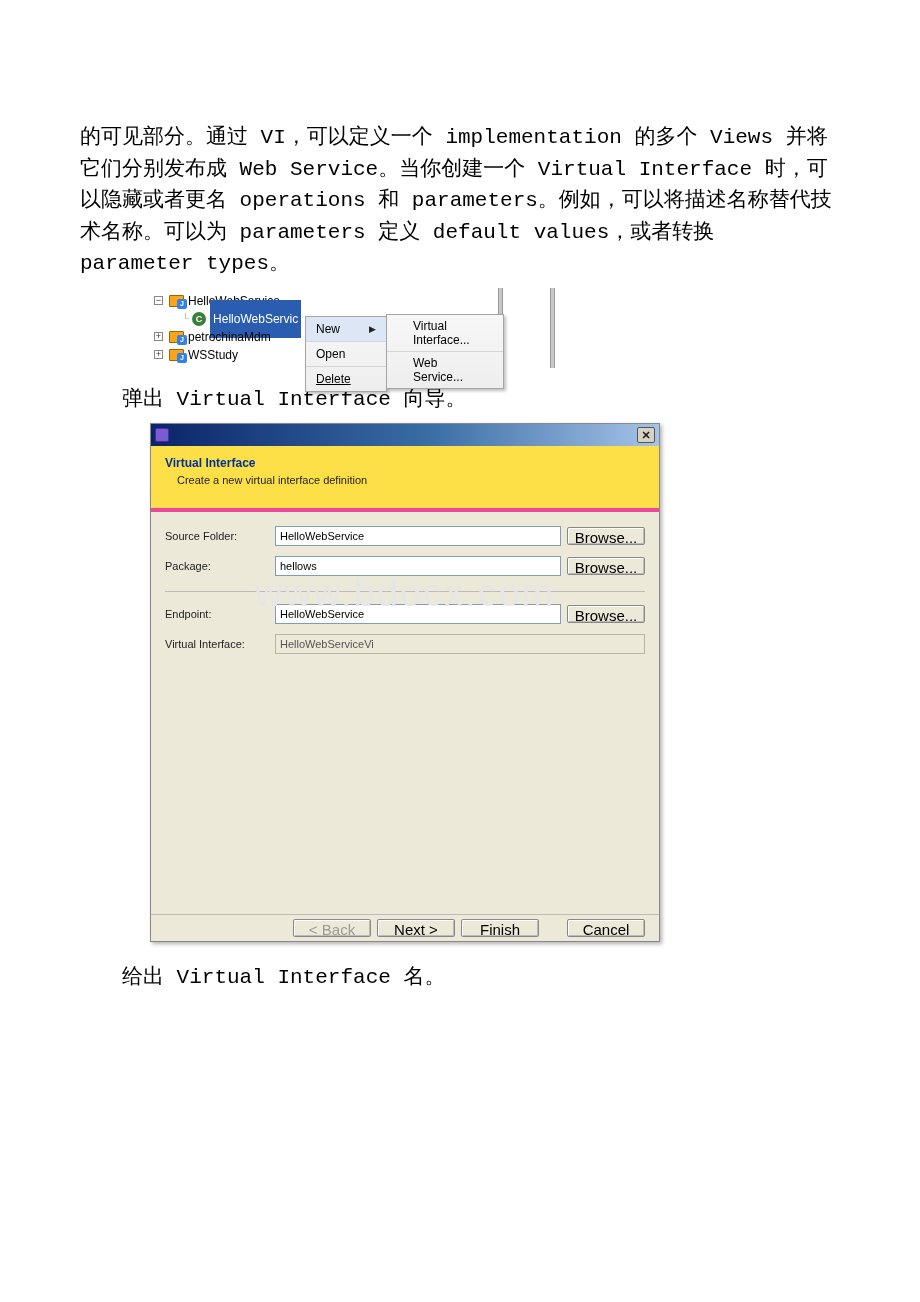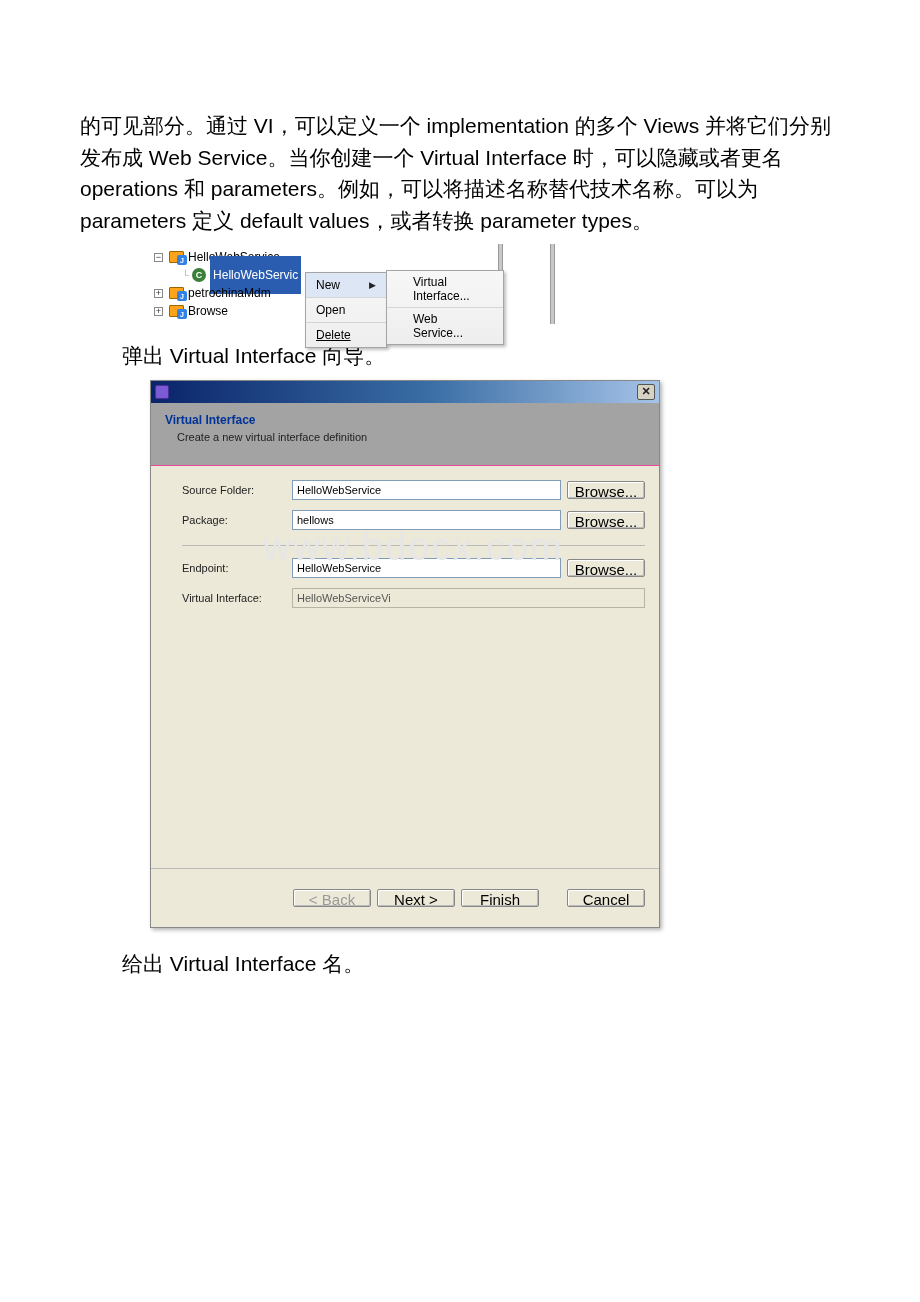--- a/index.html
+++ b/index.html
@@ -10,21 +10,22 @@
     font-family: "Microsoft YaHei", "SimSun", Tahoma, sans-serif;
     width: 920px;
   }
   .page {
     padding: 110px 80px 60px 80px;
   }
   .body-text {
     font-size: 21px;
     line-height: 1.5;
     color: #000;
-    margin: 0 0 8px 0;
+    margin: 12px 0 8px 0;
+    font-family: Liberation Mono, monospace;
   }
   .indented {
     text-indent: 2em;
   }
 
   
   .shot1 {
     margin: 6px 0 16px 70px;
     width: 410px;
     position: relative;
@@ -169,37 +170,37 @@
     border: 1px solid #555;
     border-radius: 2px;
     display: flex;
     align-items: center;
     justify-content: center;
     font-size: 11px;
     font-weight: bold;
     color: #222;
   }
   .wiz-head {
-    background: #a3a3a3;
+    background: #fde047;
     padding: 10px 14px 22px 14px;
-    border-bottom: 1px solid #ec4899;
+    border-bottom: 4px solid #ec4899;
   }
   .wiz-title {
     font-weight: bold;
     color: #003399;
     font-size: 12px;
     margin-bottom: 4px;
   }
   .wiz-sub {
     color: #222;
     font-size: 11px;
     margin-left: 12px;
   }
   .wiz-body {
-    padding: 14px 14px 10px 31px;
+    padding: 14px 14px 10px 14px;
   }
   .form-row {
     display: flex;
     align-items: center;
     margin-bottom: 10px;
     gap: 6px;
   }
   .form-label {
     width: 104px;
     color: #222;
@@ -244,21 +245,21 @@
     letter-spacing: 2px;
     margin-top: -14px;
     margin-bottom: -32px;
     font-family: Arial, sans-serif;
     pointer-events: none;
     user-select: none;
   }
   .wiz-footer {
     border-top: 1px solid #bbb;
     background: #ece9d8;
-    padding: 20px 14px;
+    padding: 4px 14px;
     display: flex;
     justify-content: flex-end;
     gap: 6px;
   }
   .wiz-footer .spacer { flex: 1; }
   .win-btn[disabled] {
     color: #9a9a9a;
   }
 </style>
 </head>
@@ -290,21 +291,21 @@
         <span class="folder-icon">
             <span class="j-badge">J</span>
           </span>
         <span class="tree-label">petrochinaMdm</span>
       </div>
       <div class="tree-row">
         <span class="tw">+</span>
         <span class="folder-icon">
             <span class="j-badge">J</span>
           </span>
-        <span class="tree-label">Browse</span>
+        <span class="tree-label">WSStudy</span>
       </div>
     </div>
 
     <div class="ctx-menu">
       <div class="ctx-item hover">
         <span>New</span>
         <span class="arrow-r">▶</span>
       </div>
       <div class="ctx-item">
         <span>Open</span>

